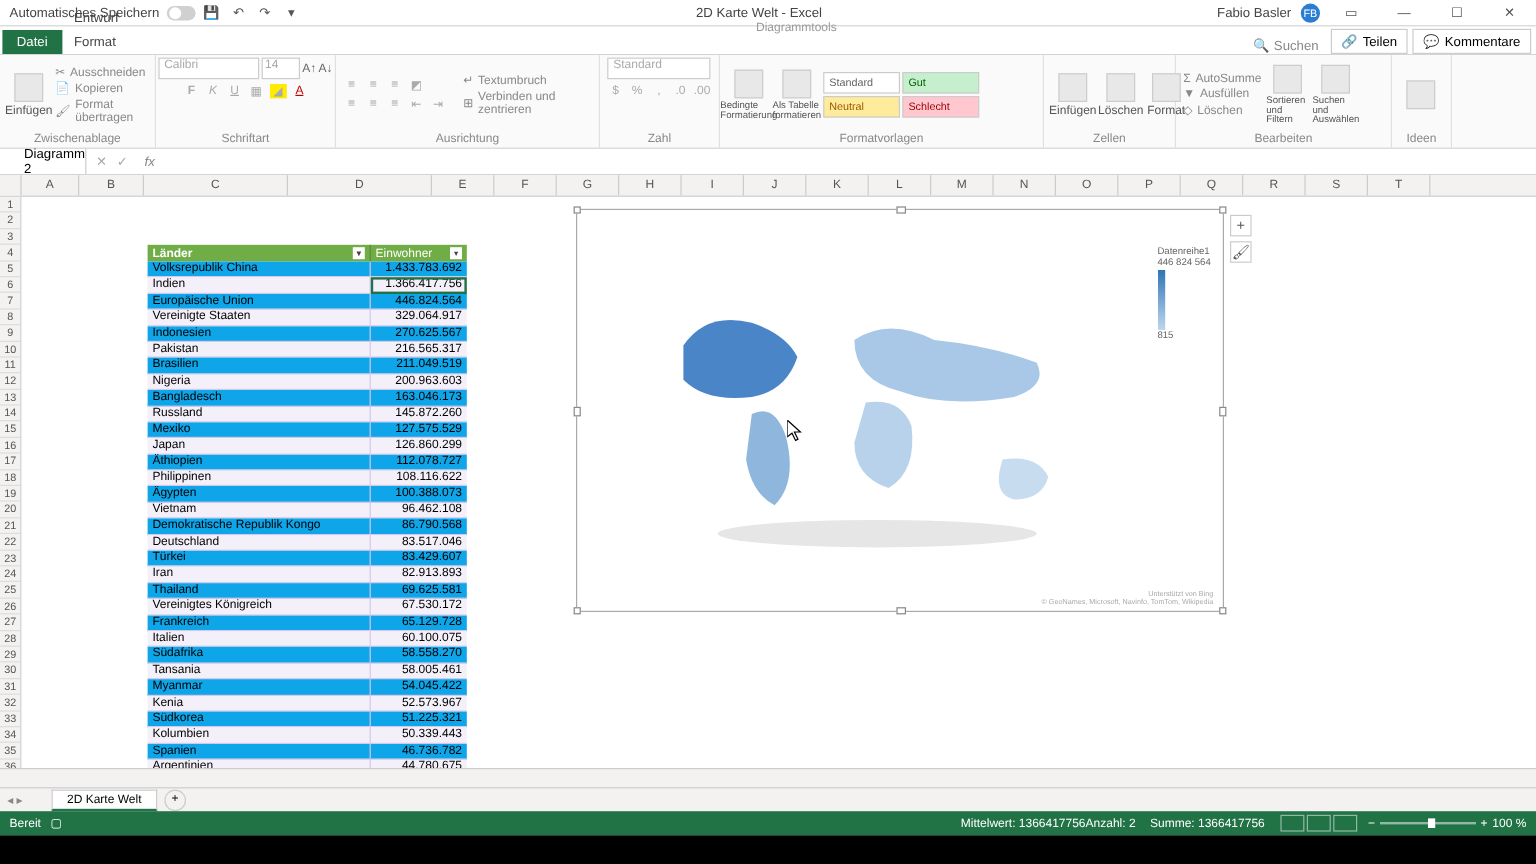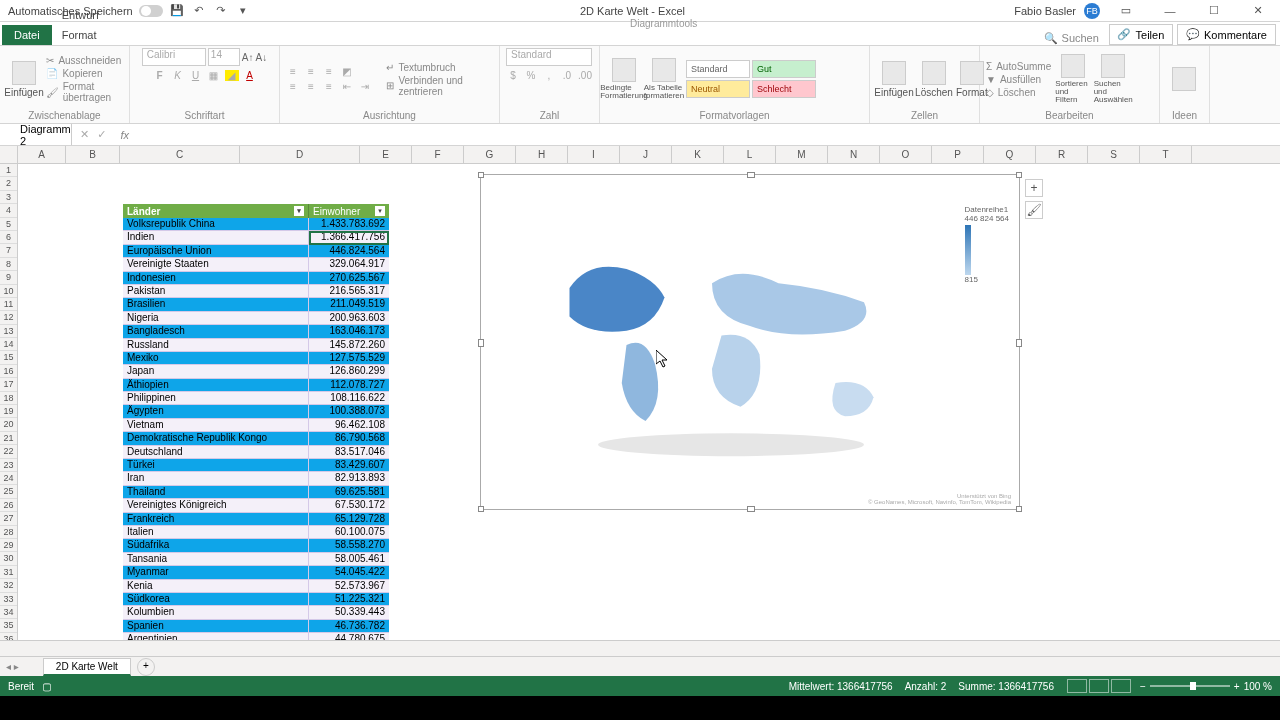--- a/index.html
+++ b/index.html
@@ -22,21 +22,21 @@
 .ribbon { height: 78px; background: #fafafa; border-bottom: 1px solid #d4d4d4; display: flex; font-size: 10px; color: #666; }
 .rgroup { border-right: 1px solid #e0e0e0; padding: 2px 6px; display: flex; flex-direction: column; justify-content: space-between; }
 .rgroup .label { text-align: center; font-size: 10px; color: #888; }
 .rgroup .body { flex: 1; display: flex; align-items: center; gap: 4px; }
 .bigbtn { width: 36px; display: flex; flex-direction: column; align-items: center; gap: 2px; color: #555; }
 .bigbtn .ico { width: 24px; height: 24px; background: #e8e8e8; border: 1px solid #ccc; }
 .smallstack { display: flex; flex-direction: column; gap: 2px; font-size: 10px; color: #888; }
 .smallstack .item { display: flex; align-items: center; gap: 4px; }
 .fontbox { display: flex; flex-direction: column; gap: 4px; }
 .fontrow { display: flex; align-items: center; gap: 2px; }
-.fontsel { width: 64px; height: 18px; border: 1px solid #ccc; padding: 0 4px; font-size: 10px; background: #fff; color: #aaa; }
+.fontsel { width: 84px; height: 18px; border: 1px solid #ccc; padding: 0 4px; font-size: 10px; background: #fff; color: #aaa; }
 .sizesel { width: 32px; height: 18px; border: 1px solid #ccc; padding: 0 2px; font-size: 10px; background: #fff; color: #aaa; }
 .btnrow { display: flex; gap: 4px; color: #aaa; }
 .btnrow span { cursor: pointer; min-width: 14px; text-align: center; }
 .alignbox { display: flex; flex-direction: column; gap: 4px; color: #ccc; }
 .stylecell { width: 64px; height: 18px; border: 1px solid #ccc; font-size: 9px; display: flex; align-items: center; padding: 0 4px; background: #fff; }
 .stylecell.good { background: #c6efce; color: #006100; }
 .stylecell.bad { background: #ffc7ce; color: #9c0006; }
 .stylecell.neutral { background: #ffeb9c; color: #9c5700; }
 .namebox-row { height: 22px; border-bottom: 1px solid #d4d4d4; display: flex; align-items: center; font-size: 11px; }
 .namebox { width: 72px; border-right: 1px solid #ccc; padding: 0 20px; height: 100%; display: flex; align-items: center; }
@@ -525,21 +525,21 @@
   <div class="sheettabs">
     <span style="margin-left:6px;color:#888">◂ ▸</span>
     <div class="sheettab">2D Karte Welt</div>
     <div class="addsheet">+</div>
   </div>
 
   <div class="statusbar">
     <span>Bereit</span>
     <span style="margin-left:8px">▢</span>
     <div class="spacer"></div>
-    <span style="margin-right:12px">Mittelwert: 1366417756</span>
+    <span style="margin-right:0">Mittelwert: 1366417756</span>
     <span style="margin-right:12px">Anzahl: 2</span>
     <span style="margin-right:12px">Summe: 1366417756</span>
     <div class="viewbtn"></div>
     <div class="viewbtn"></div>
     <div class="viewbtn"></div>
     <div class="zoom">
       <span>−</span>
       <div class="slider"></div>
       <span>+</span>
       <span>100 %</span>

